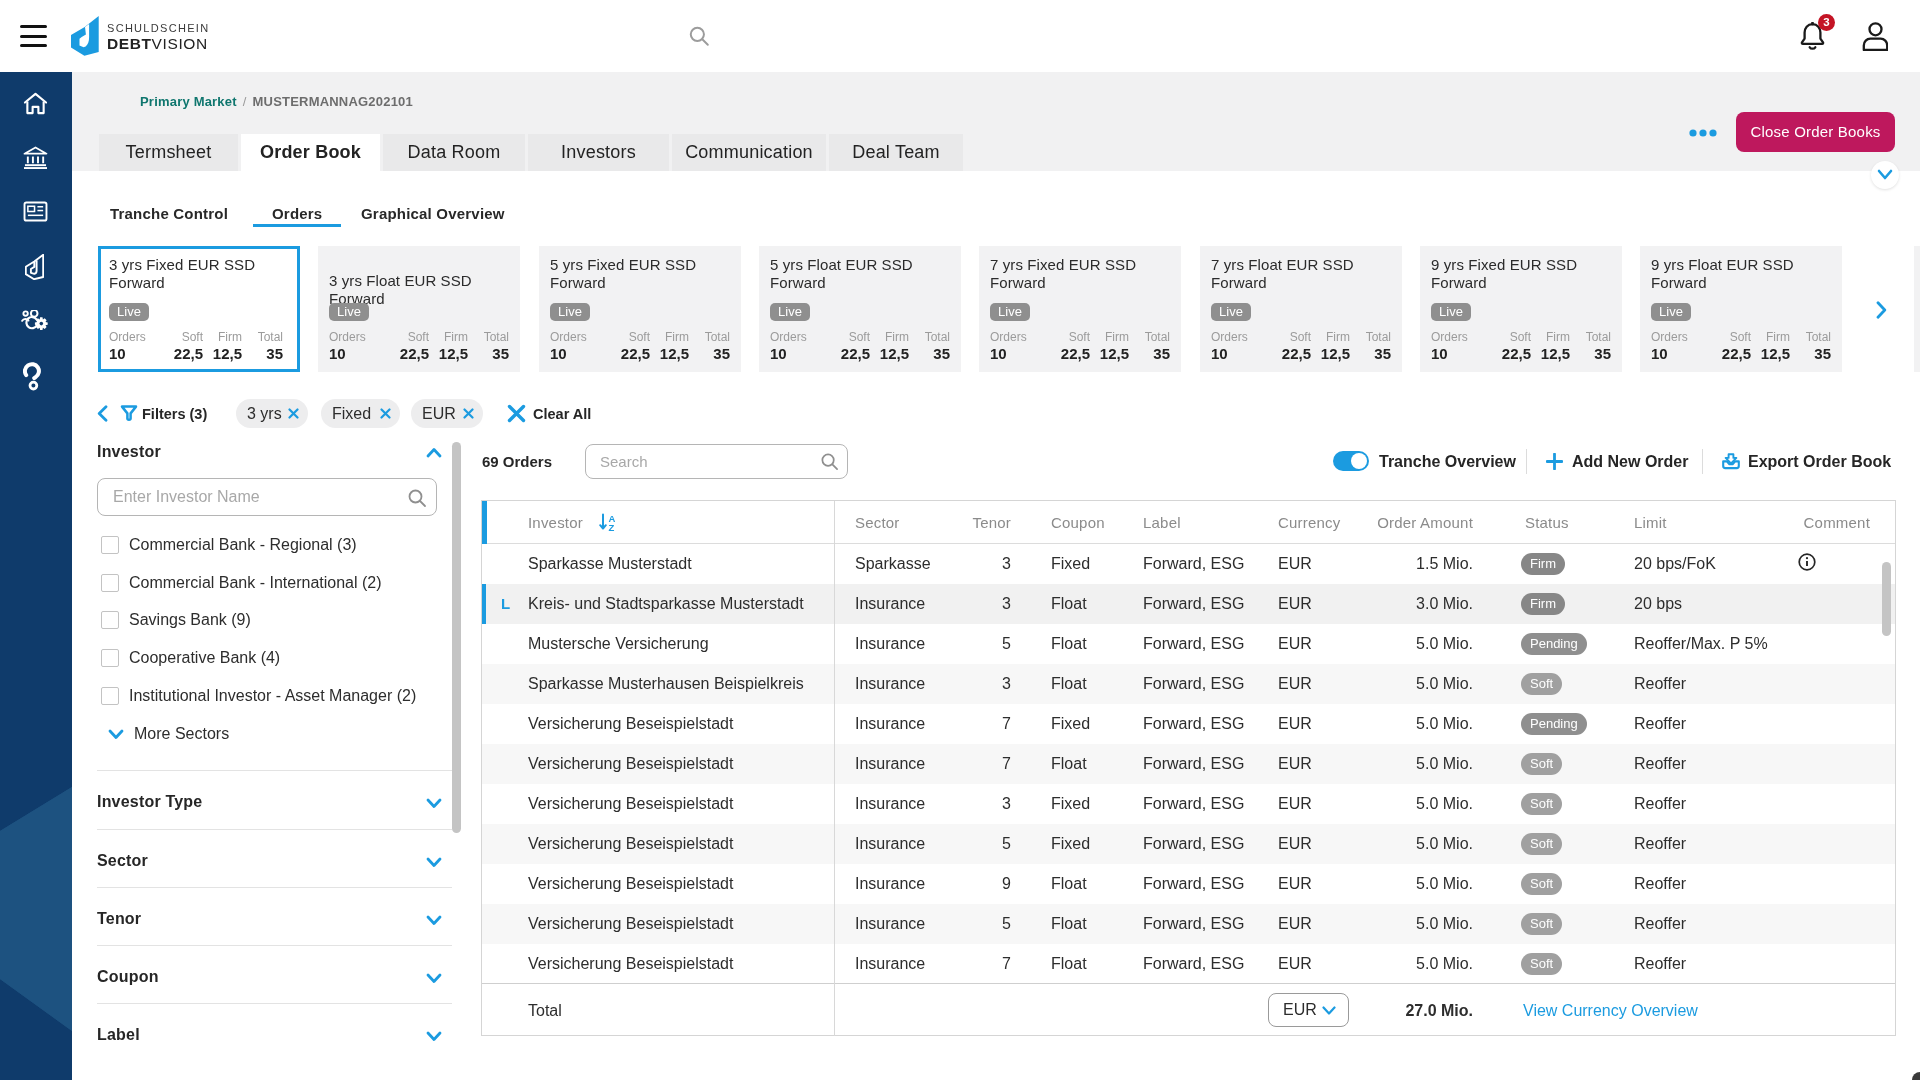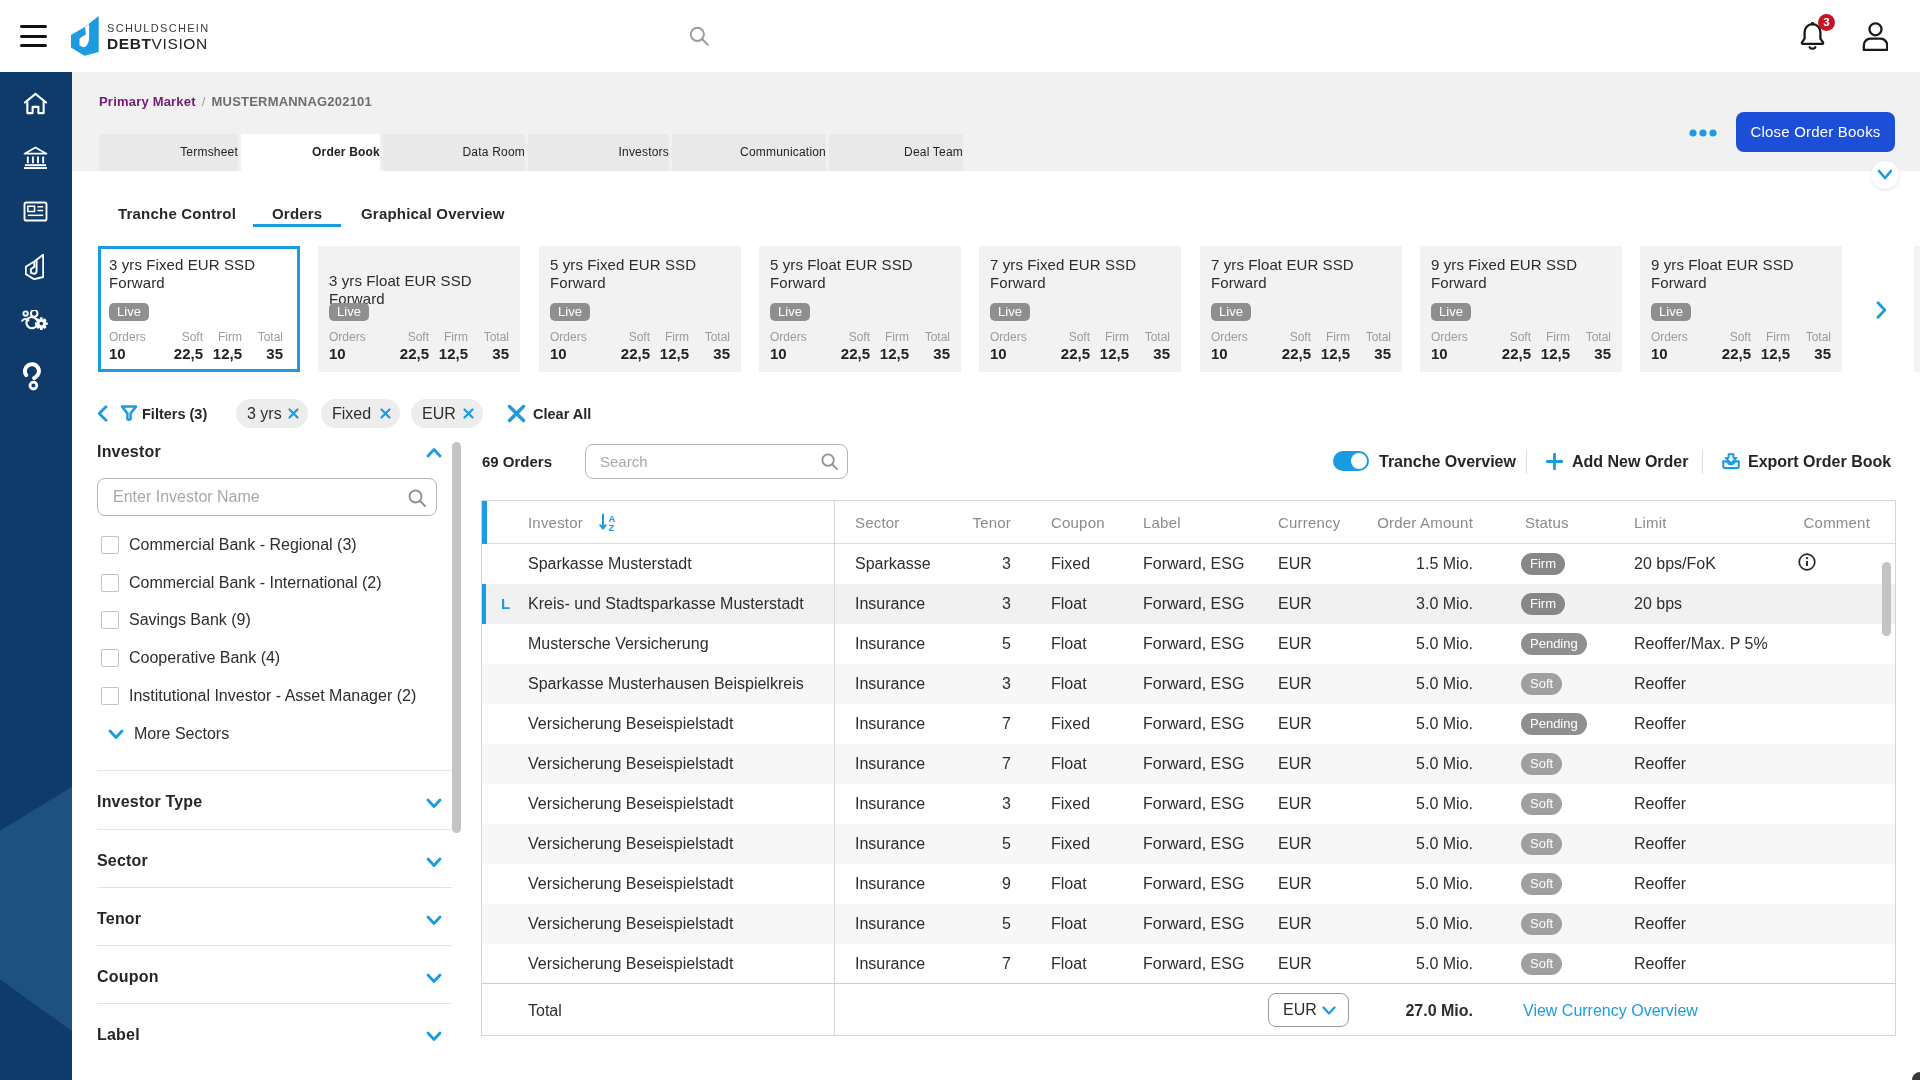--- a/index.html
+++ b/index.html
@@ -7,26 +7,26 @@
     font-family:"Liberation Sans", sans-serif; color:#2d2d2d; }
   .abs { position:absolute; }
   #header { position:absolute; left:0; top:0; width:1920px; height:72px; background:#fff; z-index:5; }
   #burger span { display:block; width:27px; height:3px; background:#111; border-radius:1.5px; margin-bottom:6.6px; }
   #tsearch { position:absolute; left:340px; top:17px; width:380px; height:37px; border:1px solid #b5b5b5;
     border-radius:8px; background:#fff; }
   #tsearch .ph { position:absolute; left:14px; top:8px; font-size:16px; color:#9c9c9c; }
   #sidebar { position:absolute; left:0; top:72px; width:72px; height:1008px; background:#0f3b6b; z-index:4; overflow:hidden;}
   #grayband { position:absolute; left:72px; top:72px; width:1848px; height:99px; background:#f1f1f2; }
   #crumb { position:absolute; left:99px; top:94px; font-size:13px; font-weight:bold; color:#6d6d6d; letter-spacing:.2px;}
-  #crumb a { color:#701a75; text-decoration:none; }
+  #crumb a { color:#0f766e; text-decoration:none;margin-left:41px; }
   #crumb .sl { color:#9a9a9a; font-weight:normal; padding:0 6px;}
   .tab { position:absolute; top:134px; height:37px; background:#e9e9ea; color:#232323;
-    font-size:12px; text-align:right; line-height:37px; letter-spacing:.2px;}
+    font-size:18px; text-align:center; line-height:37px; letter-spacing:.2px;}
   .tab.active { background:#fff; height:40px; font-weight:bold; }
-  #closebtn { position:absolute; left:1736px; top:112px; width:159px; height:40px; background:#1d4ed8;
+  #closebtn { position:absolute; left:1736px; top:112px; width:159px; height:40px; background:#be185d;
     border-radius:8px; color:#fff; font-size:15px; text-align:center; line-height:40px; letter-spacing:.2px;}
   #circlechev { position:absolute; left:1871px; top:161px; width:28px; height:28px; background:#fff; border-radius:50%;
     box-shadow:0 1px 3px rgba(0,0,0,.12); }
   .subtab { position:absolute; top:205px; font-size:15px; font-weight:bold; color:#282828; letter-spacing:.2px;}
   #orders-underline { position:absolute; left:253px; top:224px; width:88px; height:3px; background:#1b9be0; }
   .card { position:absolute; top:246px; width:202px; height:126px; background:#f2f2f3; }
   .card.sel { background:#fff; border:3px solid #1b9be0; }
   .card .t { position:absolute; left:11px; top:10px; font-size:15px; line-height:18px; color:#2b2b2b; letter-spacing:.1px;}
   .card .live { position:absolute; left:11px; top:57px; width:40px; height:18px; background:#8f8f8f; border-radius:5px;
     color:#fff; font-size:13px; text-align:center; line-height:18px; }
@@ -140,21 +140,21 @@
     <circle cx="5" cy="5" r="3.6" fill="#1b9be0"></circle>
     <circle cx="15" cy="5" r="3.6" fill="#1b9be0"></circle>
     <circle cx="25" cy="5" r="3.6" fill="#1b9be0"></circle>
   </svg>
 <div id="closebtn">Close Order Books</div>
 <div id="circlechev">
     <svg class="abs" style="left:6px; top:8px;" width="16" height="12" viewBox="0 0 16 12">
       <path d="M2,2 L8,9 L14,2" fill="none" stroke="#1b9be0" stroke-width="2.6" stroke-linecap="round" stroke-linejoin="round"></path>
     </svg>
   </div>
-<div class="subtab" style="left:118px;text-align:right;">Tranche Control</div>
+<div class="subtab" style="left:110px;text-align:right;">Tranche Control</div>
 <div class="subtab" style="left:272px;">Orders</div>
 <div class="subtab" style="left:361px;">Graphical Overview</div>
 <div id="orders-underline"></div>
 <div class="card sel" style="left:98px;">
   <div class="t" style="left:8px; top:7px;">3 yrs Fixed EUR SSD<br>Forward</div>
   <div class="live" style="left:8px; top:54px;">Live</div>
   <div class="lbl" style="left:8px; top:81px;">Orders</div>
   <div class="val" style="left:8px; top:96px;">10</div>
   <div class="lbl" style="right:94px; top:81px;">Soft</div>
   <div class="val" style="right:94px; top:96px;">22,5</div>

